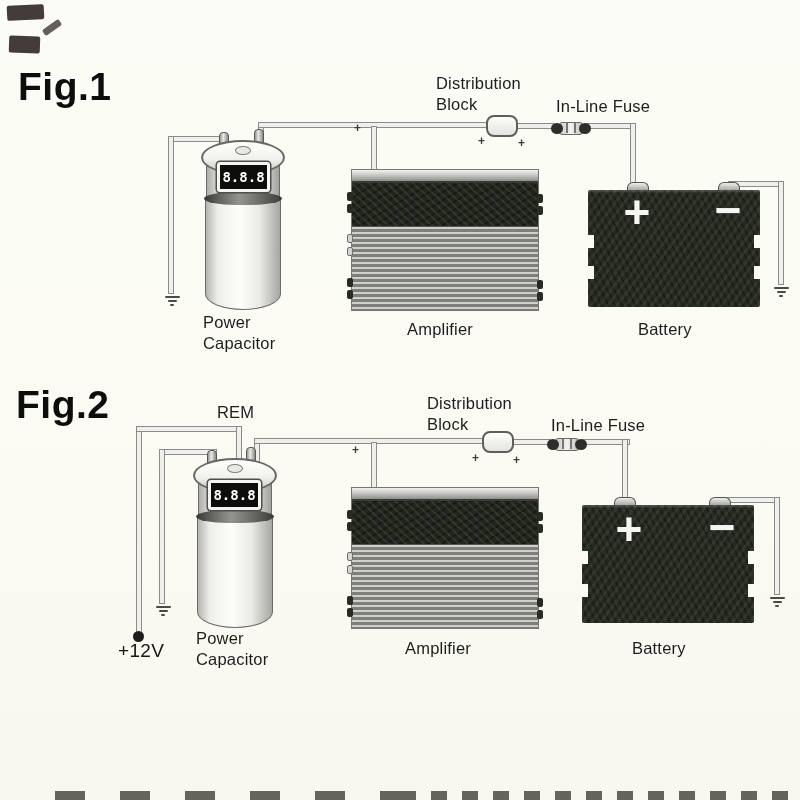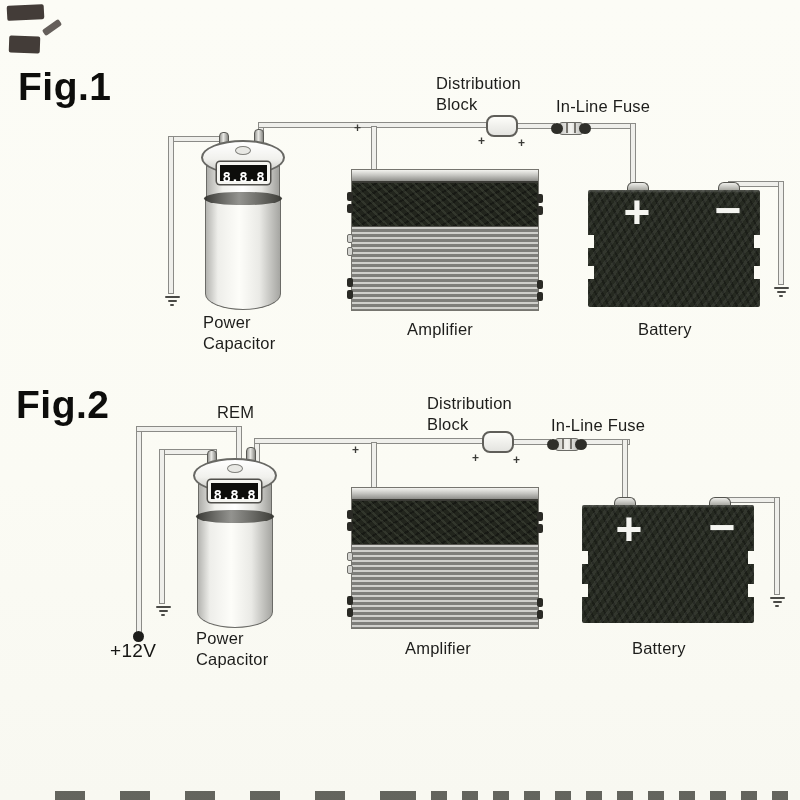--- a/index.html
+++ b/index.html
@@ -26,21 +26,21 @@
     border-left:1.5px solid #6b6b67; border-right:1.5px solid #6b6b67;}
   .cap-lid{position:absolute; width:84px; height:35px; box-sizing:border-box;
     background:linear-gradient(180deg,#ffffff 0%,#f1f1ed 55%,#c6c6c2 100%);
     border:2px solid #68686            4; border:2px solid #686864; border-radius:50%;}
   .cap-post{position:absolute; width:10px; height:19px; box-sizing:border-box;
     background:linear-gradient(90deg,#989894,#eaeae6 42%,#888884);
     border:1px solid #585854; border-radius:4px 4px 1px 1px;}
   .cap-oval{position:absolute; width:14px; height:7px; background:#e8e8e4; border:1px solid #80807c; border-radius:50%;}
   .cap-shadow{position:absolute; width:78px; height:13px; opacity:.92;
     background:linear-gradient(90deg,#2e2e2a,#8a8a86 45%,#34342f); border-radius:50%/60%;}
-  .cap-display{position:absolute; width:53px; height:22px; box-sizing:border-box;
+  .cap-display{position:absolute; width:53px; height:30px; box-sizing:border-box;
     background:#0d0d0b; border:3px solid #f5f5f1; box-shadow:0 0 0 1.5px #504f4b; border-radius:3px;
     color:#ffffff; font-family:"DejaVu Sans Mono",monospace; font-weight:bold; font-size:14px; line-height:24px;
     text-align:center; letter-spacing:0;}
   
   .amp{position:absolute; width:186px; height:140px; box-shadow:0 0 0 1px #76756f;}
   .amp-top{position:absolute; left:0; top:0; width:100%; height:13px;
     background:linear-gradient(180deg,#f3f3ef 0%,#c9c9c5 45%,#8e8e8a 100%); border-bottom:2px solid #3a3a35; box-sizing:border-box;}
   .amp-dark{position:absolute; left:0; top:13px; width:100%; height:43px; background-color:#22251d;
     background-image:repeating-linear-gradient(43deg, rgba(130,140,118,.17) 0 2px, transparent 2px 6px),
                      repeating-linear-gradient(-31deg, rgba(0,0,0,.32) 0 2px, transparent 2px 7px);}
@@ -64,21 +64,21 @@
   .fuse-mid{position:absolute; left:8px; top:1px; width:24px; height:13px; box-sizing:border-box;
     background:linear-gradient(90deg,#c9c9c5,#f3f3ef 50%,#bfbfbb); border:1px solid #6b6b66; border-radius:3px;}
   .fuse-tick{position:absolute; top:2px; width:1.5px; height:10px; background:#77756f;}
   .fuse-end{position:absolute; top:2px; width:12px; height:11px; background:#2e2e29; border-radius:50%;}
   
   .mark{position:absolute; background:#332b27; border-radius:2px; opacity:.92;}
   .dashes{position:absolute; bottom:0; height:9px; opacity:.7;}
   .dashes.left{left:55px; width:345px; background:repeating-linear-gradient(90deg,#24251e 0 30px, transparent 30px 65px);}
   .dashes.right{left:400px; width:400px; background:repeating-linear-gradient(90deg,#24251e 0 16px, transparent 16px 31px);}
   .supply-dot{position:absolute; width:11px; height:11px; background:#1d1d1b; border-radius:50%;}
-  .supply-lbl{position:absolute; font-size:19px; line-height:22px; color:#161614; letter-spacing:.3px;}
+  .supply-lbl{position:absolute; font-size:19px; line-height:22px; color:#161614; letter-spacing:.3px;margin-left:8px;}
 </style>
 </head>
 <body>
 
 <div class="page">
 
   <div class="mark" style="left:7px; top:5px; width:37px; height:15px; transform:rotate(-3deg);"></div>
   <div class="mark" style="left:9px; top:36px; width:31px; height:17px; transform:rotate(2deg);"></div>
   <div class="mark" style="left:42px; top:24px; width:20px; height:7px; transform:rotate(-35deg); opacity:.75;"></div>
   <div class="dashes left"></div>

